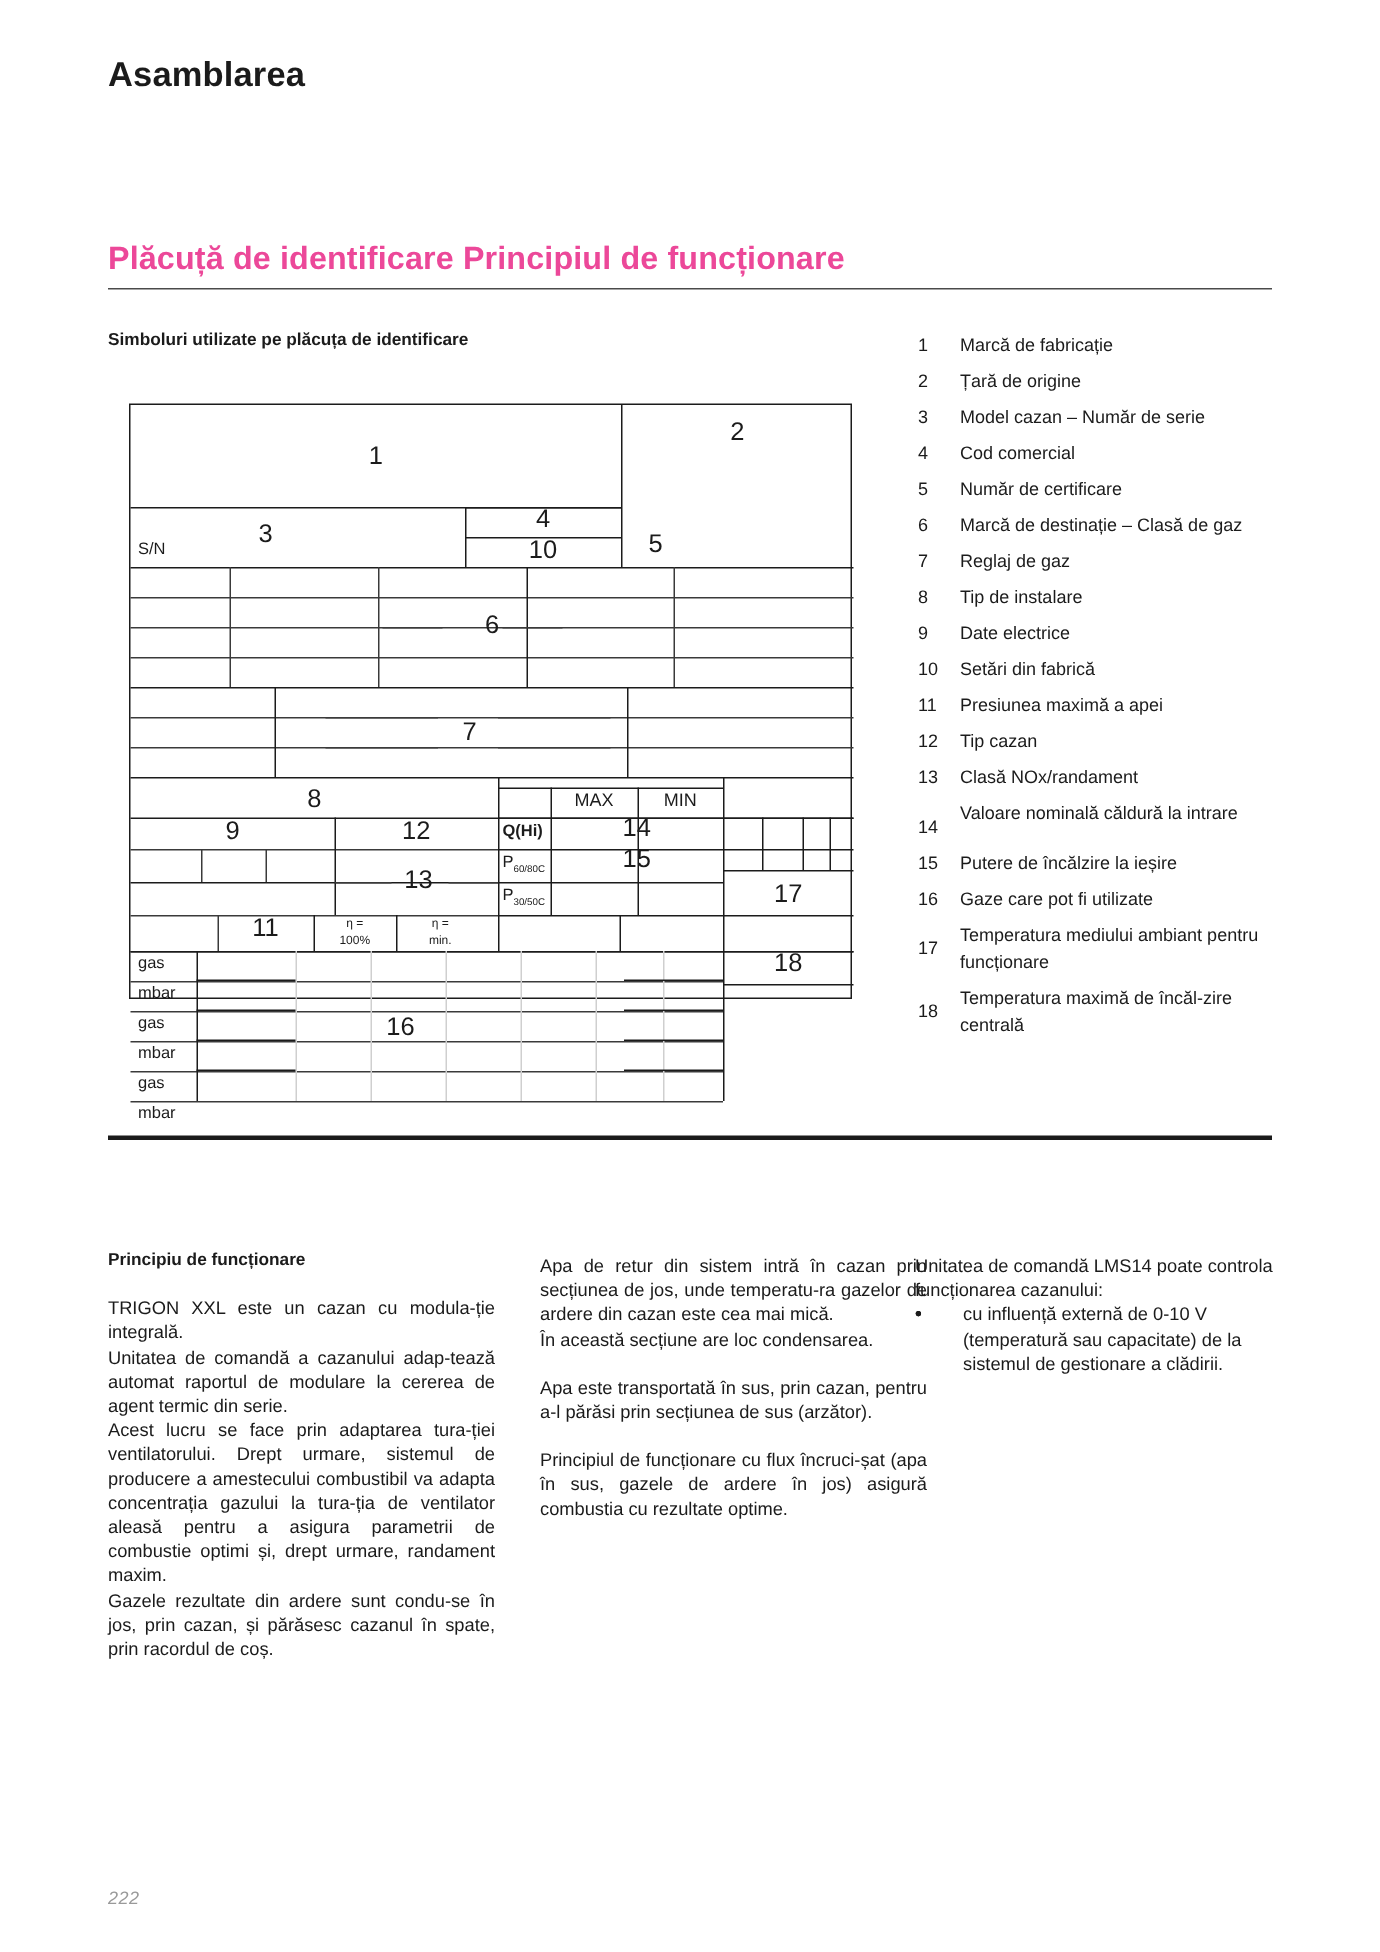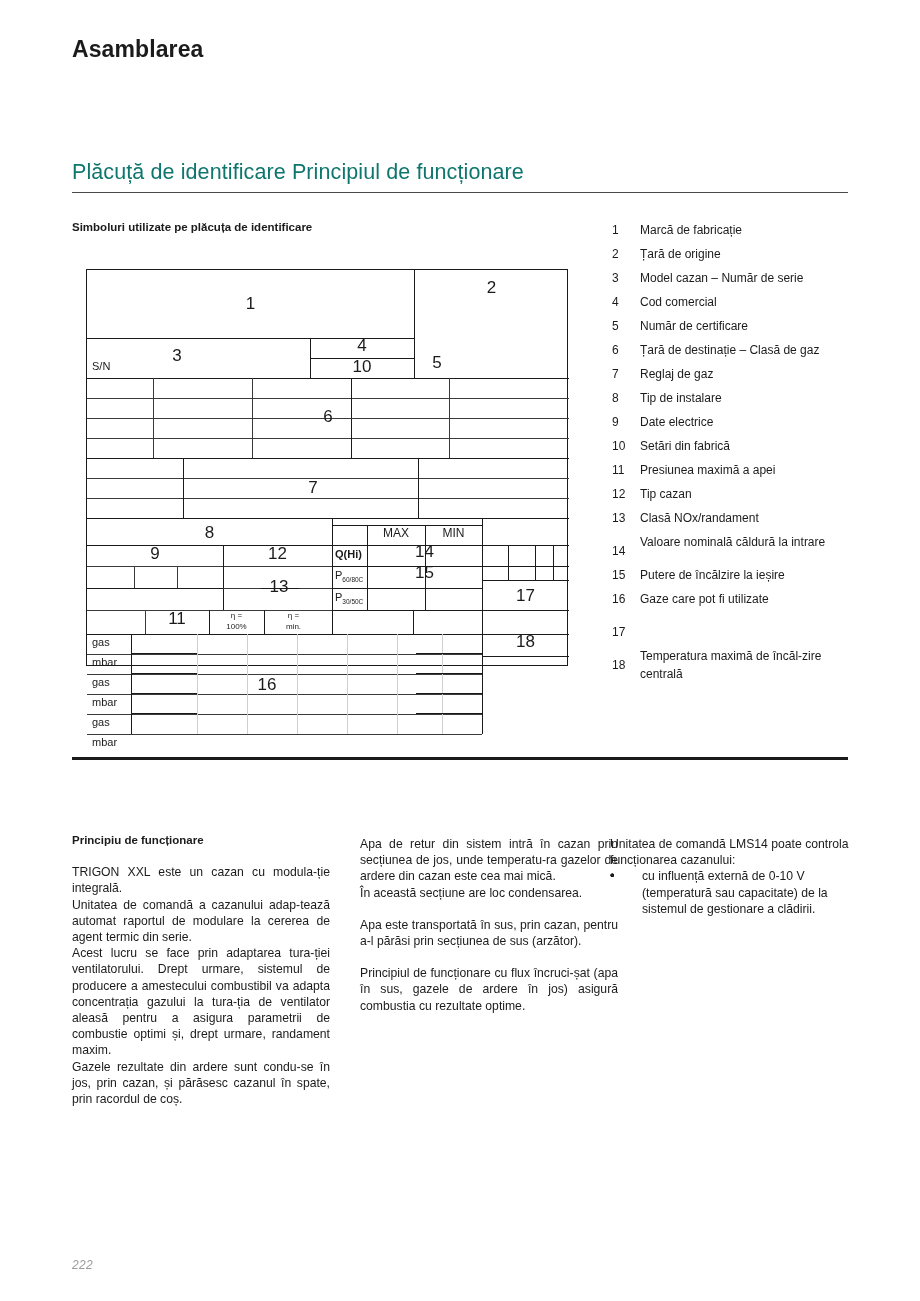--- a/index.html
+++ b/index.html
@@ -13,21 +13,21 @@
   }
   .page{position:absolute;inset:0;border-radius:13px;}
 
   
   .chapter-title{
     position:absolute;left:72px;top:36px;
     font-size:23px;font-weight:bold;letter-spacing:.1px;color:#1b1b1b;
   }
   .section-title{
     position:absolute;left:72px;top:160px;
-    font-size:21.5px;font-weight:normal;color:#0f766e;letter-spacing:.1px;
+    font-size:21.5px;font-weight:bold;color:#ec4899;letter-spacing:.1px;
   }
   .rule-thin{
     position:absolute;left:72px;top:192px;width:776px;height:1px;background:#4a4a4a;
   }
   .rule-thick{
     position:absolute;left:72px;top:757px;width:776px;height:3px;background:#1b1b1b;
   }
 
   .subhead{
     position:absolute;left:72px;top:219px;width:250px;
@@ -109,21 +109,21 @@
     <div class="legend-row">
       <span class="legend-num">4</span>
       <span class="legend-text">Cod comercial</span>
     </div>
     <div class="legend-row">
       <span class="legend-num">5</span>
       <span class="legend-text">Număr de certificare</span>
     </div>
     <div class="legend-row">
       <span class="legend-num">6</span>
-      <span class="legend-text">Țară de destinație – Clasă de gaz</span>
+      <span class="legend-text">Marcă de destinație – Clasă de gaz</span>
     </div>
     <div class="legend-row">
       <span class="legend-num">7</span>
       <span class="legend-text">Reglaj de gaz</span>
     </div>
     <div class="legend-row">
       <span class="legend-num">8</span>
       <span class="legend-text">Tip de instalare</span>
     </div>
     <div class="legend-row">
@@ -153,20 +153,21 @@
     <div class="legend-row">
       <span class="legend-num">15</span>
       <span class="legend-text">Putere de încălzire la ieșire</span>
     </div>
     <div class="legend-row">
       <span class="legend-num">16</span>
       <span class="legend-text">Gaze care pot fi utilizate</span>
     </div>
     <div class="legend-row tall">
       <span class="legend-num centered">17</span>
+      <span class="legend-text">Temperatura mediului ambiant pentru funcționare</span>
     </div>
     <div class="legend-row tall">
       <span class="legend-num centered">18</span>
       <span class="legend-text">Temperatura maximă de încăl-zire centrală</span>
     </div>
   </div>
 
   <div class="plate">
 
     <div class="ln h" style="left:0;top:68px;width:327px;"></div>

